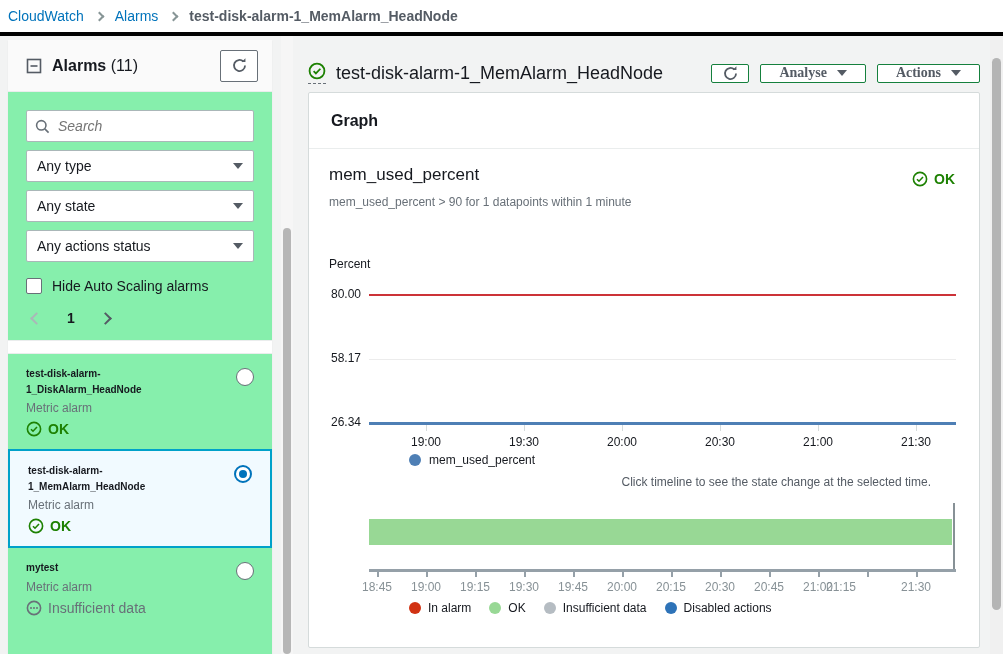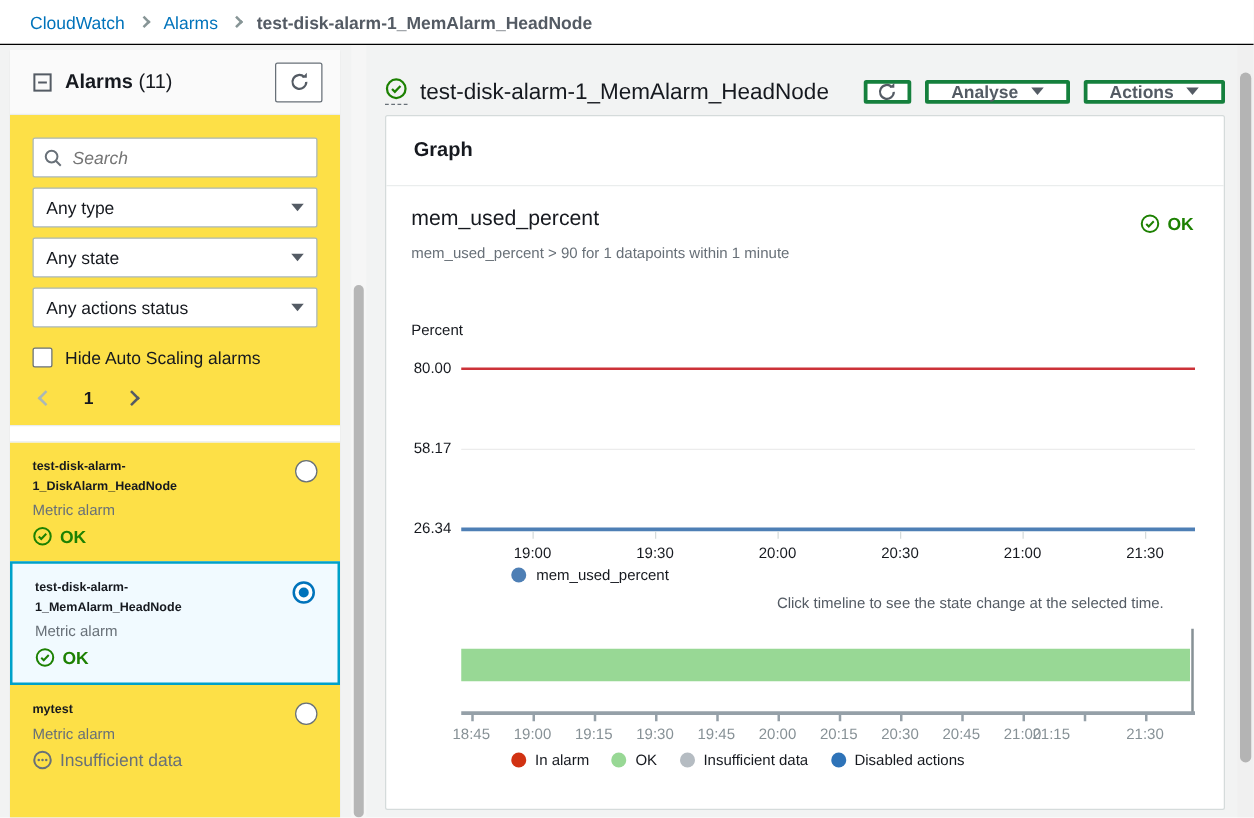--- a/index.html
+++ b/index.html
@@ -1,28 +1,28 @@
 <!DOCTYPE html>
 <html><head>
 <meta charset="utf-8">
 <style>
   * { margin:0; padding:0; box-sizing:border-box; }
   html,body { width:1003px; height:654px; overflow:hidden; }
   body { font-family:"Liberation Sans", sans-serif; background:#f2f3f3; color:#16191f; position:relative; }
 
   
   .topbar { position:absolute; left:0; top:0; width:1003px; height:36px; background:#fff;
-            border-bottom:1px solid #000000; display:flex; align-items:center; padding:0 24px; font-size:14px; }
+            border-bottom:4px solid #000000; display:flex; align-items:center; padding:0 8px; font-size:14px; }
   .crumb-link { color:#0073bb; cursor:pointer; }
   .crumb-sep { width:7px; height:7px; border-top:2px solid #879596; border-right:2px solid #879596;
                transform:rotate(45deg); margin:0 12px; }
   .crumb-current { color:#545b64; font-weight:700; }
 
   
-  .sidebar { position:absolute; left:8px; top:40px; width:264px; height:614px; background:#fde047;
+  .sidebar { position:absolute; left:8px; top:40px; width:264px; height:614px; background:#86efac;
              box-shadow:0 1px 1px rgba(0,0,0,.08); }
   .sb-header { height:52px; background:#fafafa; border-bottom:1px solid #eaeded;
                display:flex; align-items:center; padding:0 14px 0 18px; }
   .sb-title { font-size:16px; margin-left:10px; flex:1; }
   .sb-title b { font-weight:700; }
   .sb-title .count { font-weight:400; }
   .icon-btn { width:38px; height:32px; background:#fff; border:1px solid #687078; border-radius:2px;
               display:flex; align-items:center; justify-content:center; cursor:pointer; }
   .sb-controls { padding:18px 18px 0 18px; }
   .search-box { height:32px; border:1px solid #aab7b8; border-radius:2px; display:flex; align-items:center;
@@ -55,23 +55,23 @@
   .radio.on::after { content:""; width:8px; height:8px; border-radius:50%; background:#0073bb; }
 
   
   .sb-scroll-track { position:absolute; left:281px; top:36px; width:12px; height:618px; background:#f6f6f6; }
   .sb-scroll-thumb { position:absolute; left:283px; top:228px; width:8px; height:426px; background:#b6b6b6; border-radius:4px; cursor:pointer; }
 
   
   .main-header { position:absolute; left:308px; top:55px; width:672px; height:36px; display:flex; align-items:center; }
   .title-icon-wrap { border-bottom:1px dashed #687078; padding-bottom:3px; display:flex; }
   .main-title { font-size:18px; font-weight:500; margin-left:10px; flex:1; }
-  .btn { height:19px; background:#fff; border:3px solid #15803d; border-radius:2px; color:#545b64;
+  .btn { height:19px; background:#fff; border:1px solid #15803d; border-radius:2px; color:#545b64;
          font-weight:700; font-size:14px; display:flex; align-items:center; justify-content:center; gap:10px;
-         padding:0 18px; cursor:pointer; font-family:Liberation Sans, sans-serif; }
+         padding:0 18px; cursor:pointer; font-family:Liberation Serif, serif; }
   .btn-refresh { width:38px; padding:0; }
   .hdr-buttons { display:flex; gap:11px; }
 
   
   .card { position:absolute; left:308px; top:92px; width:672px; height:556px; background:#fff;
           border:1px solid #d5dbdb; border-radius:2px; }
   .card-header { height:56px; border-bottom:1px solid #eaeded; display:flex; align-items:center; padding:0 22px; }
   .card-header h2 { font-size:16px; font-weight:700; }
   .metric-title { position:absolute; left:20px; top:72px; font-size:17px; font-weight:500; }
   .metric-sub { position:absolute; left:20px; top:102px; font-size:12px; color:#687078; }

